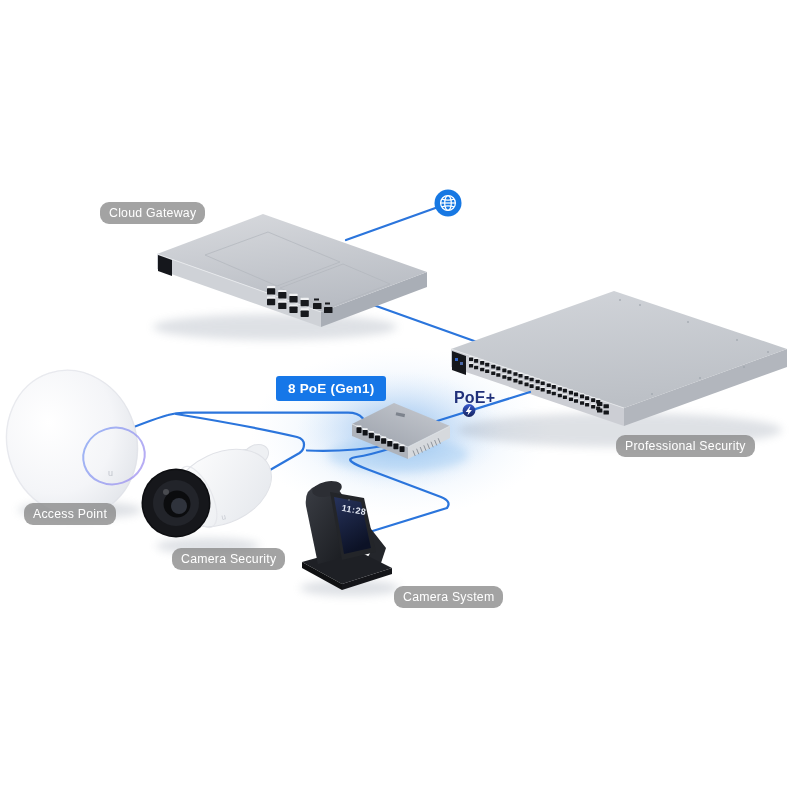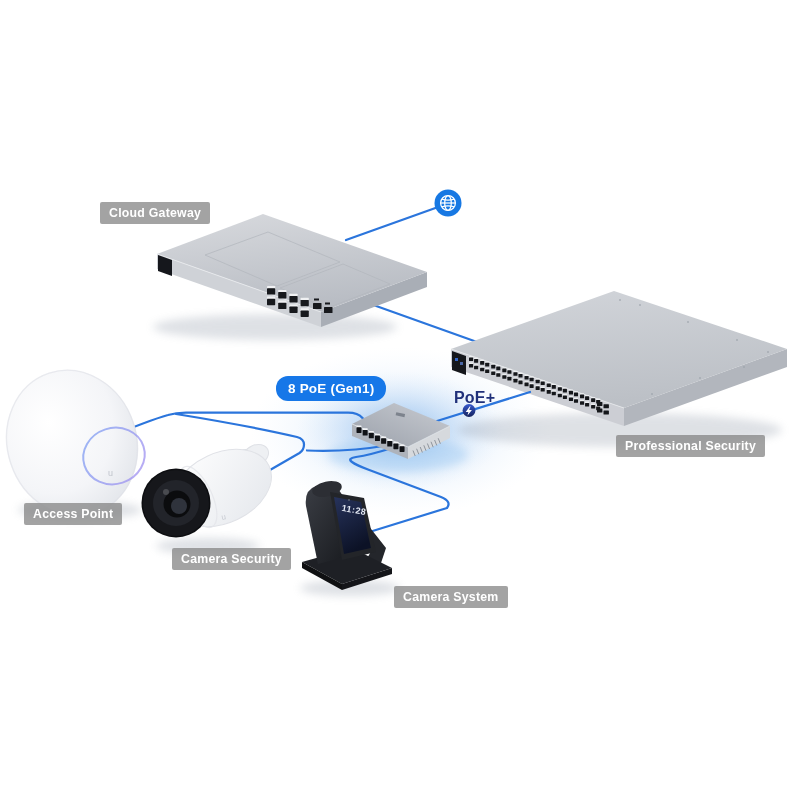--- a/index.html
+++ b/index.html
@@ -1,22 +1,22 @@
 <!DOCTYPE html>
 <html><head>
 <meta charset="utf-8">
 <style>
   html,body{margin:0;padding:0;background:#fff;}
   body{width:800px;height:800px;font-family:"Liberation Sans",sans-serif;overflow:hidden;}
   .stage{position:relative;width:800px;height:800px;background:#fff;}
   svg.scene{position:absolute;left:0;top:0;}
   .tag{position:absolute;background:rgba(131,131,131,.74);color:#fff;font-size:12.3px;
-       font-weight:700;letter-spacing:.25px;padding:4px 9px;border-radius:2px;white-space:nowrap;}
+       font-weight:400;letter-spacing:.25px;padding:4px 9px;border-radius:9px;white-space:nowrap;}
   .pill{position:absolute;background:#1677e8;color:#fff;font-size:13.5px;font-weight:700;
-        padding:5px 12px;border-radius:12px;white-space:nowrap;letter-spacing:.2px;}
+        padding:5px 12px;border-radius:3px;white-space:nowrap;letter-spacing:.2px;}
   .poe-plus{position:absolute;color:#20307a;font-size:16px;font-weight:700;letter-spacing:.2px;}
   .phone-time{position:absolute;left:336px;top:505px;width:36px;text-align:center;color:#e4e9f4;
         font-size:9px;font-weight:700;transform:rotate(10deg);letter-spacing:.5px;}
 </style>
 </head>
 <body>
 
 <div class="stage">
 <svg class="scene" width="800" height="800" viewBox="0 0 800 800">
   <defs>

